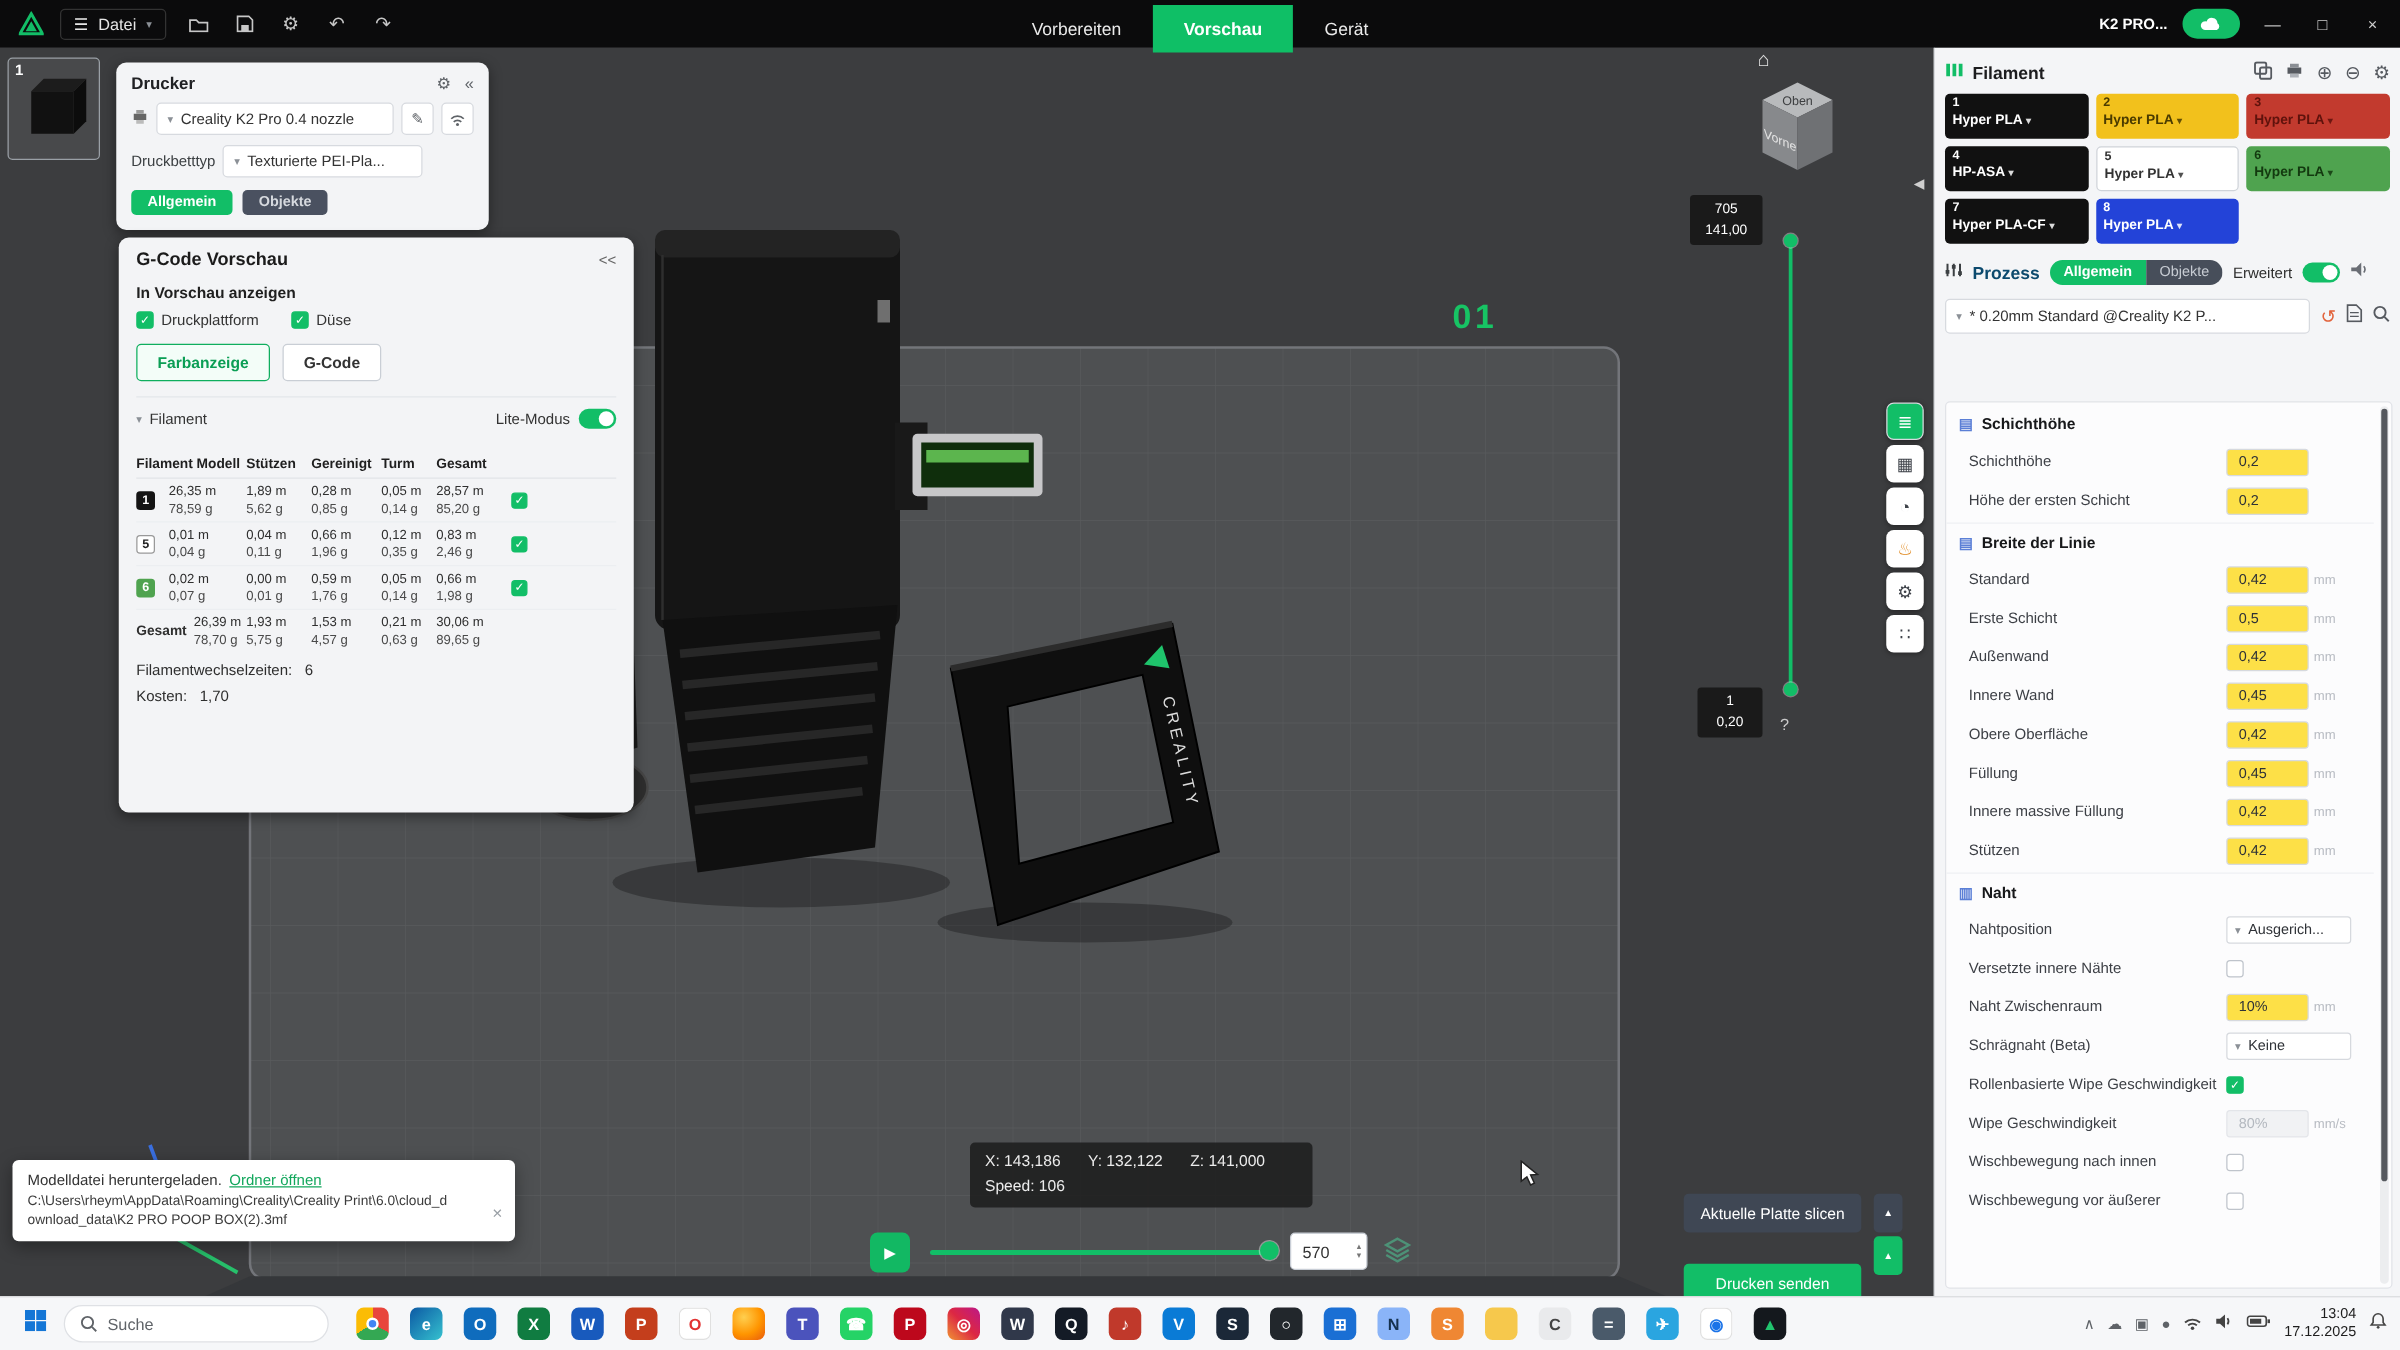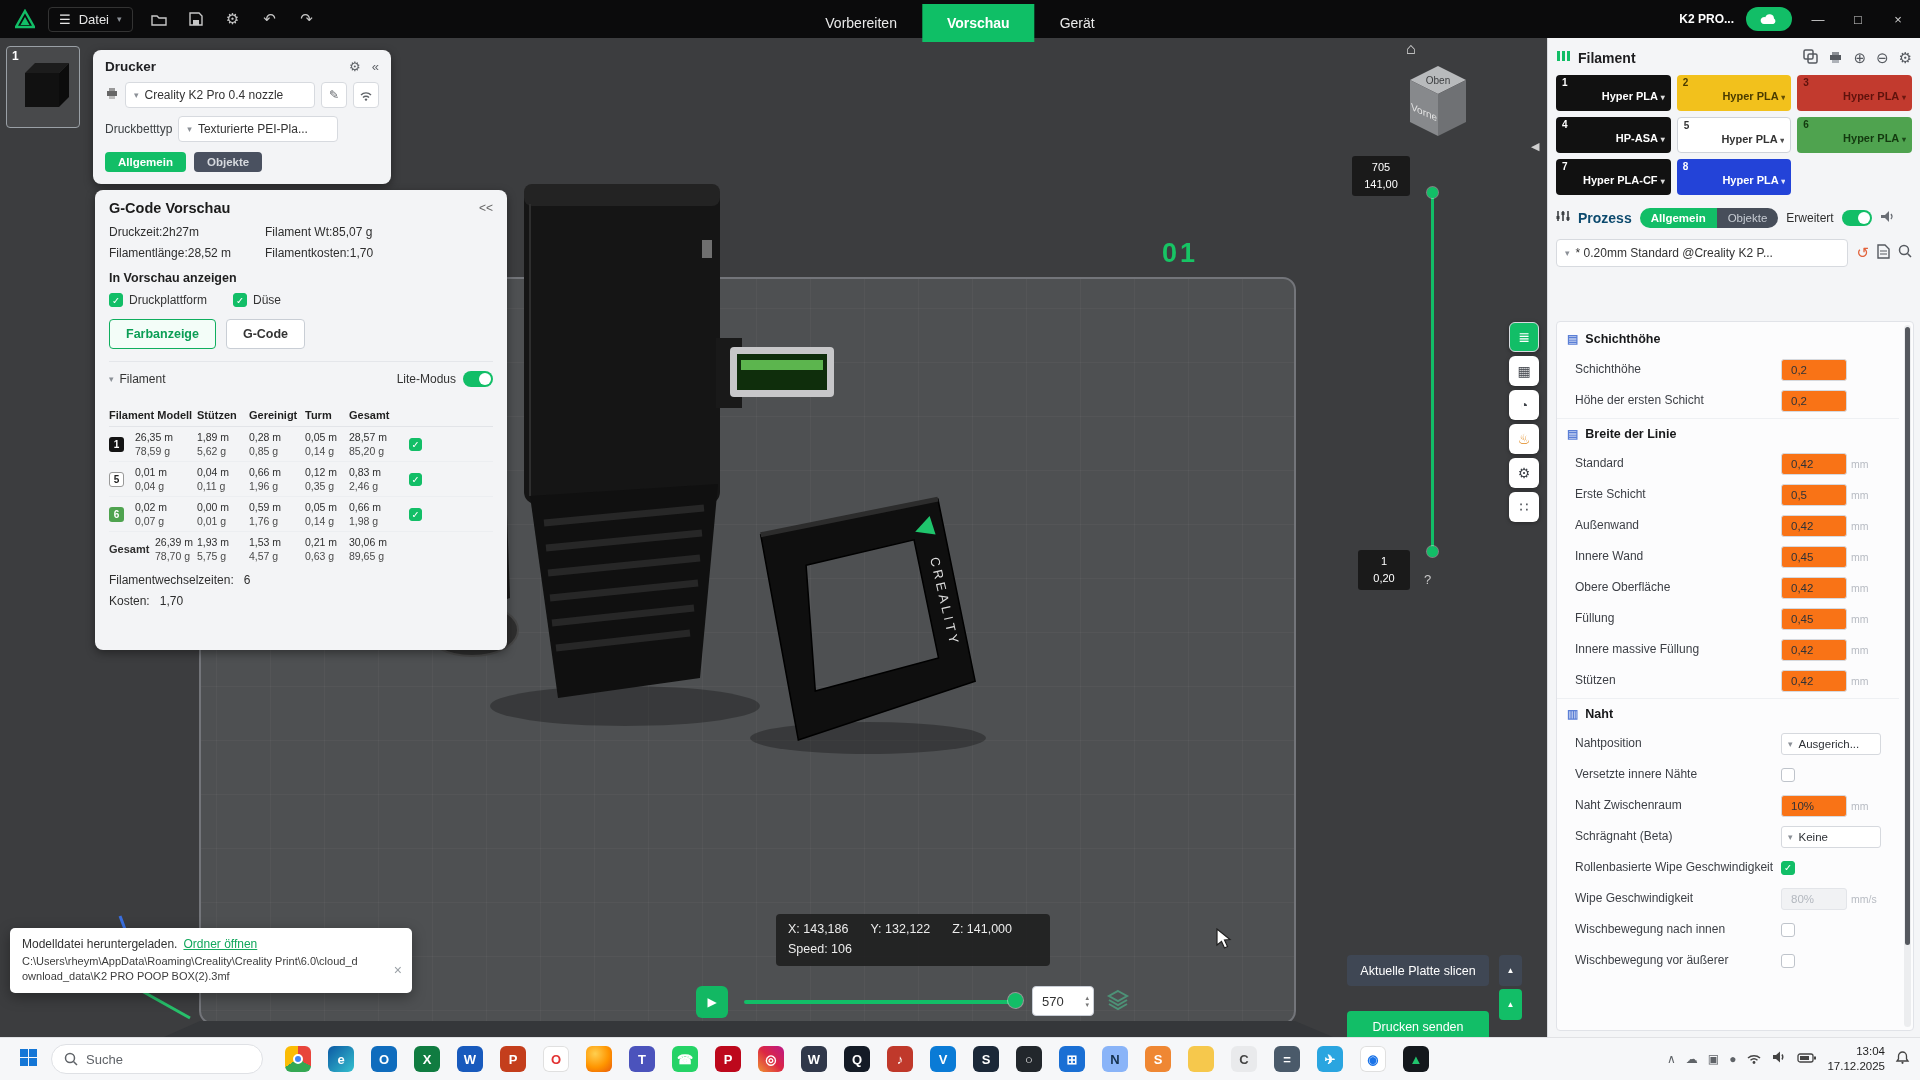--- a/index.html
+++ b/index.html
@@ -125,41 +125,41 @@
   
   .right-panel{position:absolute;top:38px;right:0;width:373px;height:999px;background:#f4f5f7;
     border-left:1px solid #d8dade;z-index:40;padding:6px 8px}
   .rp-head{display:flex;align-items:center;gap:7px;height:28px}
   .rp-title{font-weight:bold;font-size:14px;color:#1d1d1f}
   .rp-ics{margin-left:auto;display:flex;gap:10px;align-items:center;color:#565a60;font-size:15px}
   .rp-ics span{cursor:pointer}
   #fil-grid{display:grid;grid-template-columns:1fr 1fr 1fr;gap:6px;margin-top:3px}
   .chip{height:36px;border-radius:4px;position:relative;padding:2px 6px;cursor:pointer}
   .chip .num{position:absolute;left:6px;top:2px;font-size:10px;font-weight:bold}
-  .chip .nm{margin-top:13px;text-align:right;font-size:11px;font-weight:bold;white-space:nowrap;overflow:hidden}
+  .chip .nm{margin-top:13px;text-align:left;font-size:11px;font-weight:bold;white-space:nowrap;overflow:hidden}
   .chip .crt2{font-size:8px;opacity:.85}
   .process-row{display:flex;align-items:center;gap:8px;margin-top:13px}
   .pr-title{font-weight:bold;font-size:14px;color:#0c4a6e}
   #process-tabs{display:flex;border-radius:12px;overflow:hidden}
   .ptab{padding:4px 11px;font-size:11.5px;background:#474e5a;color:#c7ccd3;cursor:pointer}
   .ptab.act{background:#12be67;color:#fff;font-weight:bold}
   .adv{font-size:12px;color:#2e2e2e}
   .preset-row{display:flex;align-items:center;gap:8px;margin-top:11px}
   .preset{flex:1;height:28px;background:#fff;border:1px solid #d7dadf;border-radius:4px;display:flex;
     align-items:center;gap:6px;padding:0 8px;font-size:12px;color:#333;white-space:nowrap;overflow:hidden;cursor:pointer}
   .reset-ic{color:#e2633c;font-size:15px;cursor:pointer}
   .settings{position:absolute;left:8px;right:6px;top:283px;bottom:6px;background:#fcfcfd;border:1px solid #e1e3e8;
     border-radius:4px;overflow:hidden;padding:2px 14px 0 0}
   .s-head{display:flex;align-items:center;gap:7px;height:30px;padding-left:10px;font-size:12.5px;font-weight:bold;color:#17181a}
   .s-head.bt{border-top:1px solid #eef0f3;margin-top:2px}
   .s-ico{color:#5b7fd6;font-size:12px}
   .s-row{display:flex;align-items:center;min-height:31px;padding:2px 0 2px 18px;font-size:12px;color:#3c3f45}
   .s-lab{flex:1;line-height:1.25;padding-right:6px}
   .s-ctrl{width:118px;display:flex;align-items:center;gap:4px;flex:none}
-  .s-inp{width:66px;height:22px;background:#f97316;border:1px solid #d6d9de;border-radius:3px;display:flex;
+  .s-inp{width:66px;height:22px;background:#fde047;border:1px solid #d6d9de;border-radius:3px;display:flex;
     align-items:center;padding-left:9px;font-size:11.5px;color:#2f3237;cursor:text}
   .s-inp.dis{background:#f1f2f4;color:#b3b8bf;border-color:#e3e5e9}
   .s-unit{font-size:10.5px;color:#b7bbc2}
   .s-sel{width:100px;height:22px;background:#fff;border:1px solid #d6d9de;border-radius:3px;display:flex;
     align-items:center;gap:6px;padding:0 6px;font-size:11.5px;color:#2f3237;overflow:hidden;white-space:nowrap;cursor:pointer}
   .sbar{position:absolute;top:3px;right:2px;bottom:3px;width:7px;background:#ecedef;border-radius:4px}
   .sbar .th{position:absolute;top:2px;left:1px;width:5px;height:88%;background:#55585e;border-radius:3px;cursor:pointer}
   .cat-strip{position:absolute;left:1509px;top:322px;display:flex;flex-direction:column;gap:4px;z-index:45}
   .cat{width:30px;height:30px;border-radius:6px;background:#fff;box-shadow:0 1px 4px rgba(0,0,0,.35);
     display:grid;place-items:center;font-size:14px;color:#3f434a;cursor:pointer}
@@ -409,26 +409,20 @@
         <span class="pill green">Allgemein</span>
         <span class="pill gray">Objekte</span>
       </div>
   </div>
 
   <div class="panel gcode-panel">
     <div class="gp-head">
       <span class="gp-title">G-Code Vorschau</span>
       <span class="gp-col">&lt;&lt;</span>
     </div>
-    <div id="stats-grid">
-        <div class="g-stat">Druckzeit:2h27m</div>
-        <div class="g-stat">Filament Wt:85,07 g</div>
-        <div class="g-stat">Filamentlänge:28,52 m</div>
-        <div class="g-stat">Filamentkosten:1,70</div>
-      </div>
     <div class="show-title">In Vorschau anzeigen</div>
     <div id="preview-checks">
         <label class="pchk">
           <span class="cb on">✓</span>
           <span>Druckplattform</span>
         </label>
         <label class="pchk">
           <span class="cb on">✓</span>
           <span>Düse</span>
         </label>

